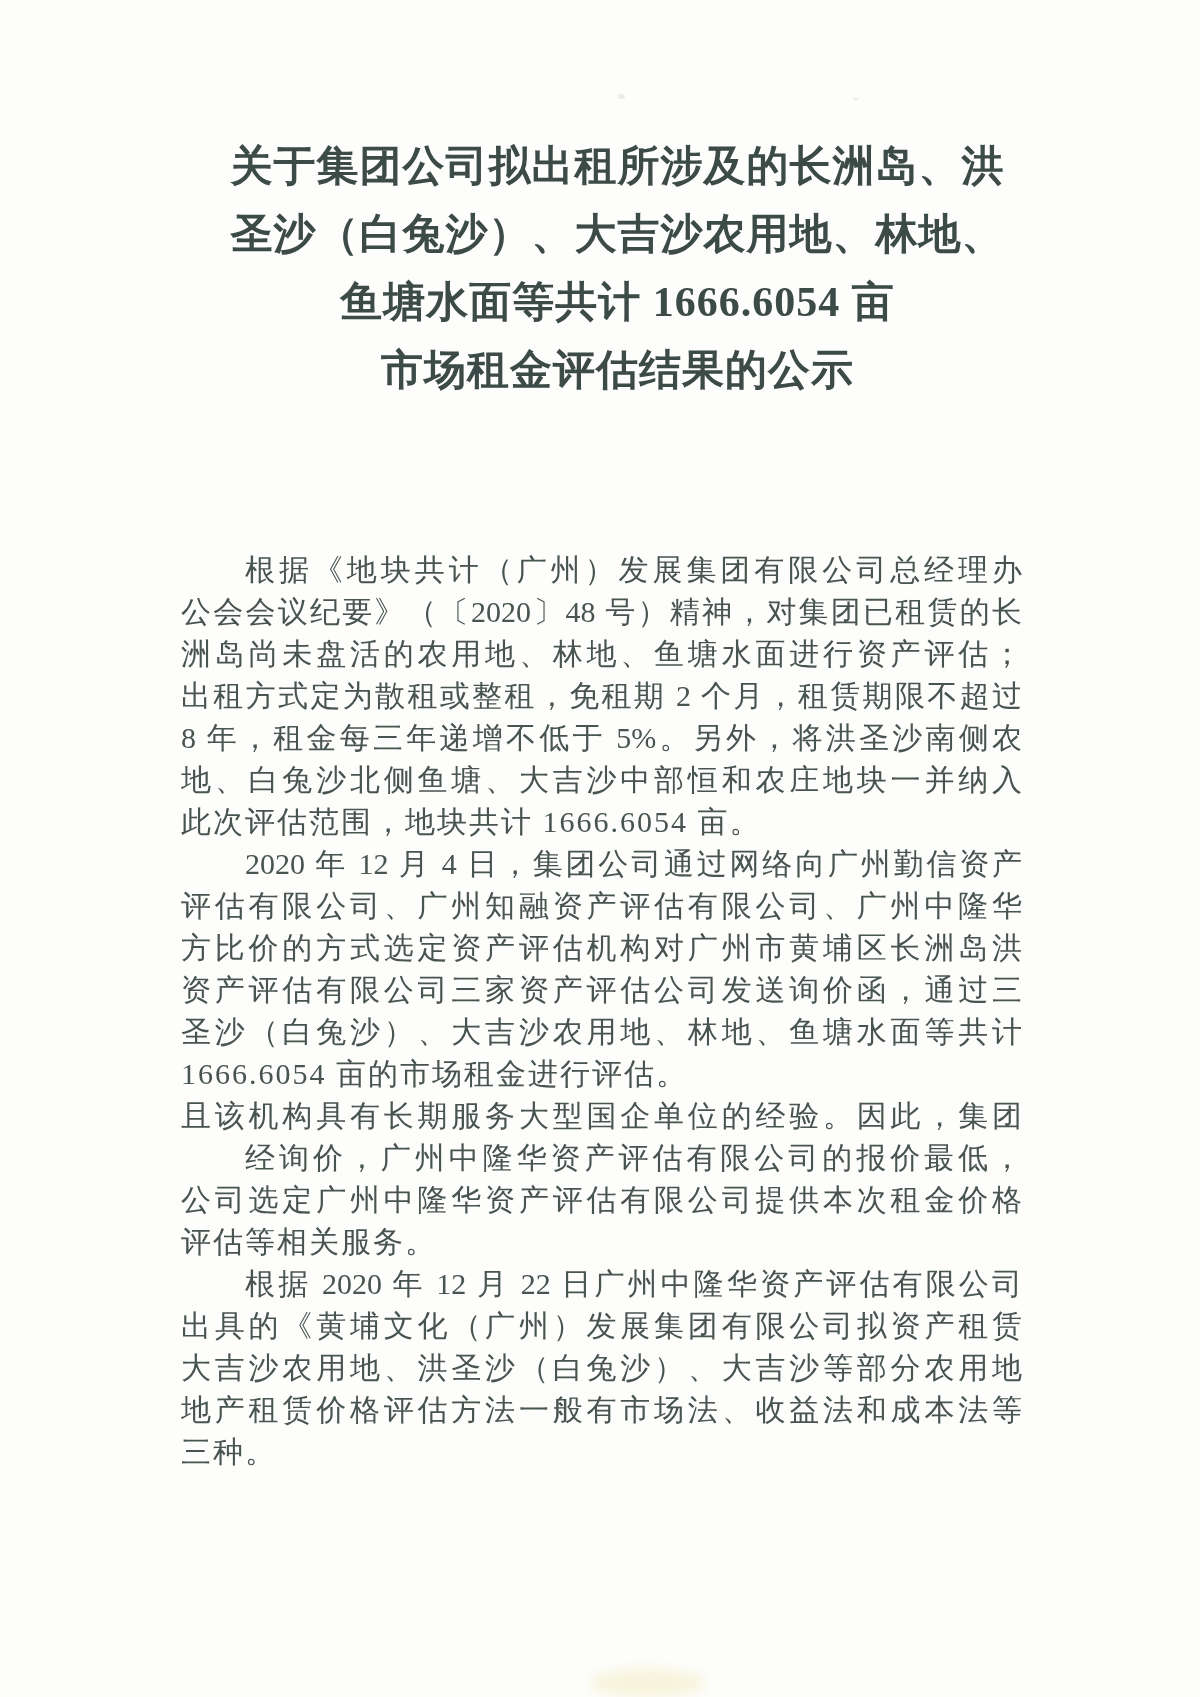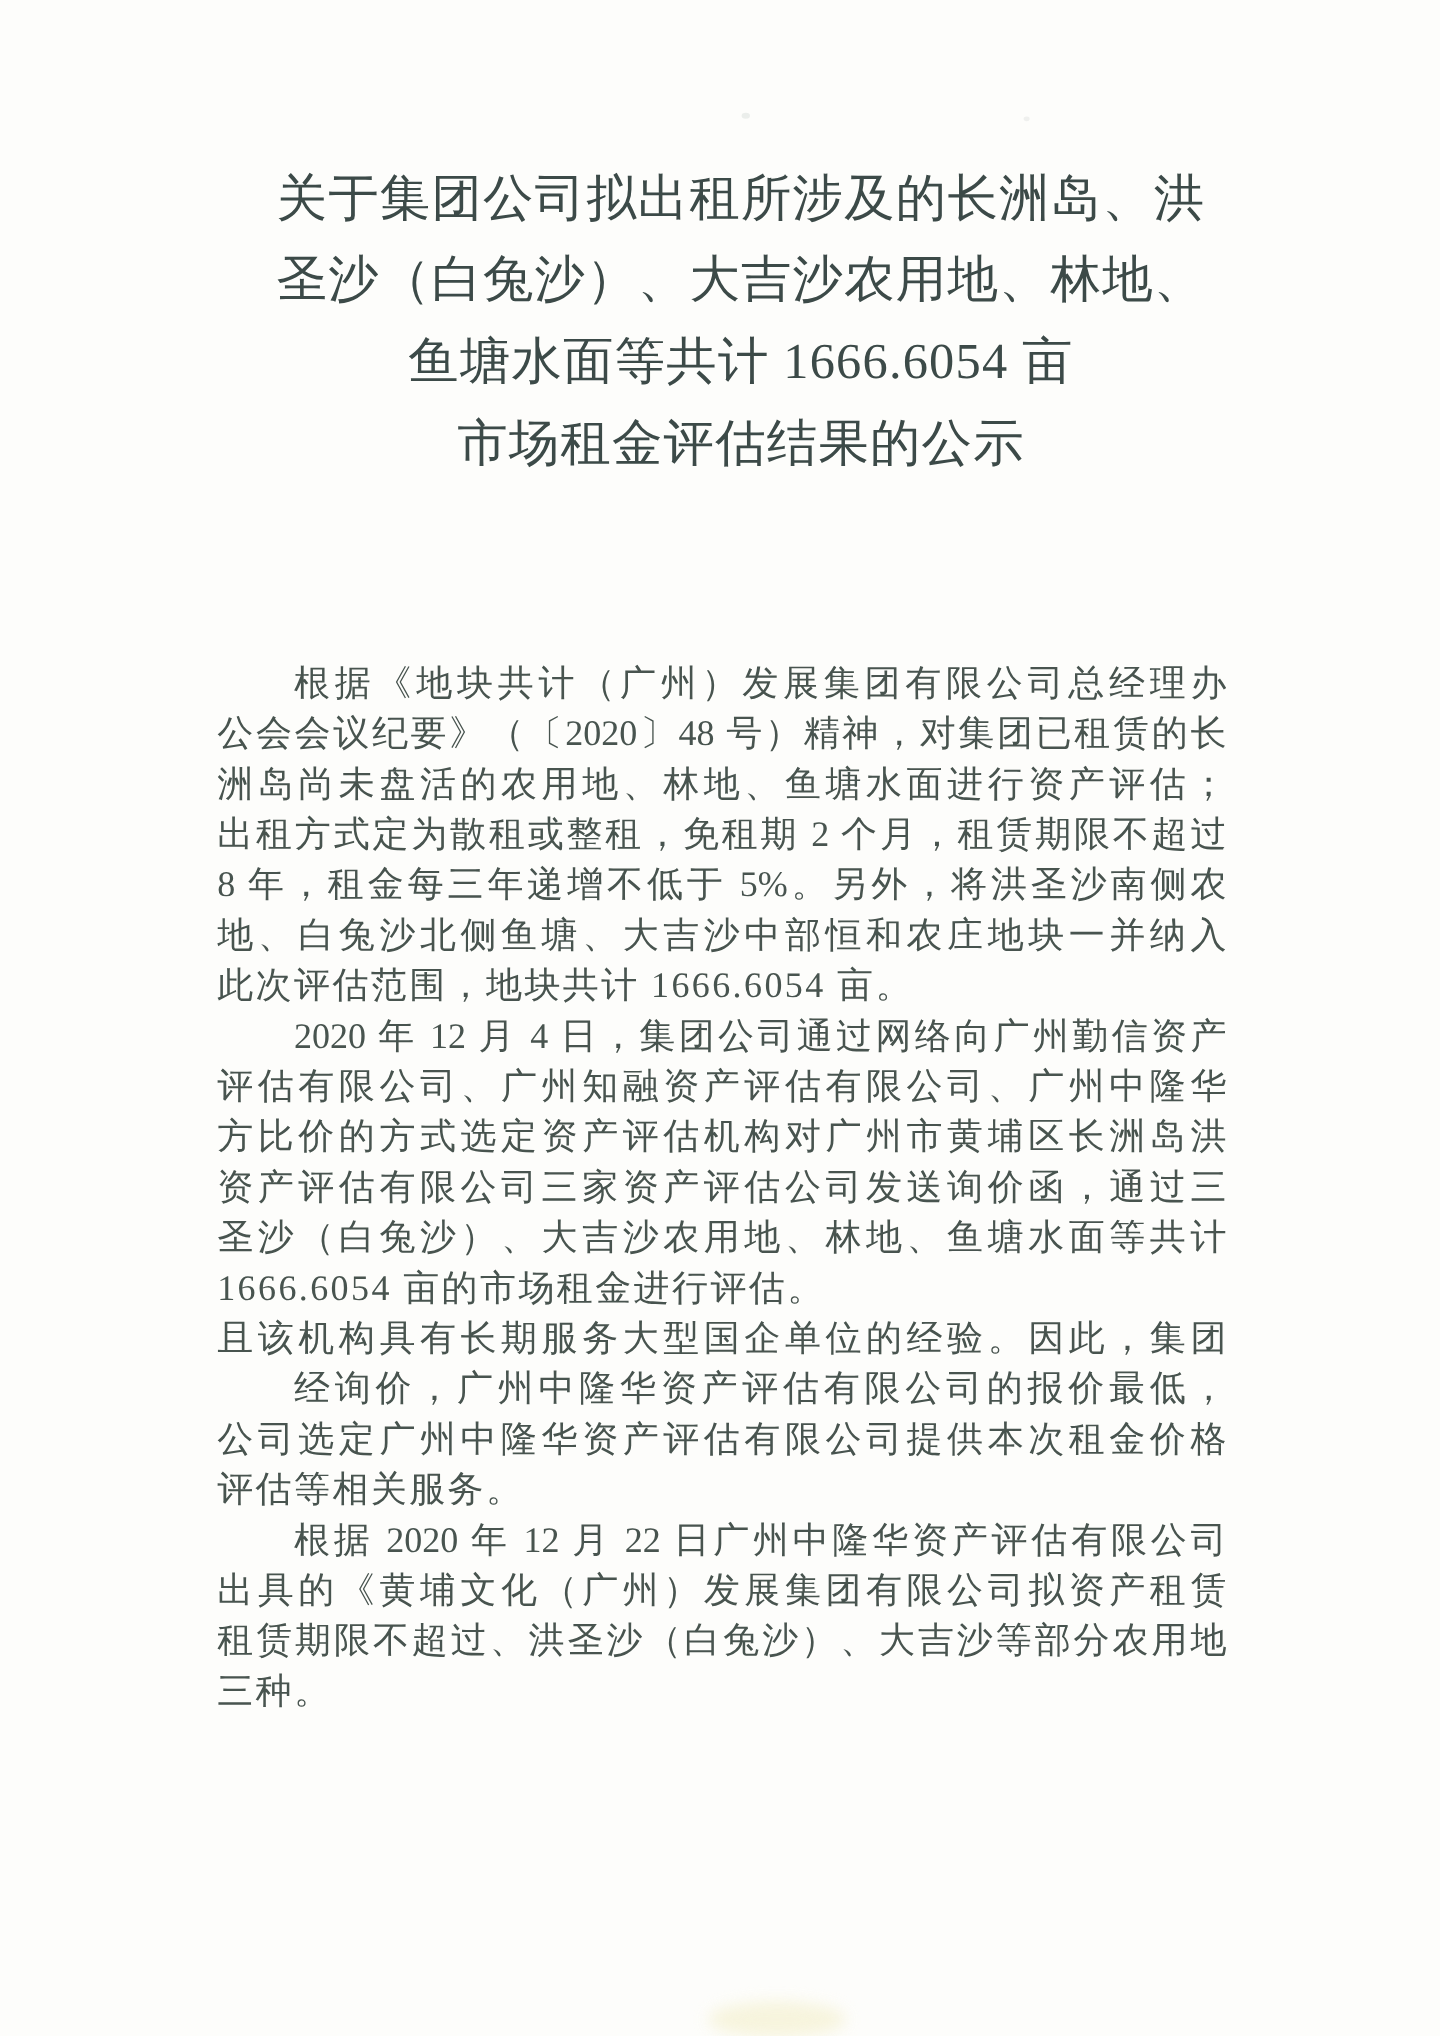--- a/index.html
+++ b/index.html
@@ -20,21 +20,21 @@
   }
   .title-block {
     position: absolute;
     top: 132px;
     left: 0;
     width: 1200px;
     text-align: center;
   }
   .title-line {
     font-size: 42px;
-    font-weight: 400;
+    font-weight: 700;
     line-height: 68px;
     letter-spacing: 1px;
     white-space: nowrap;
     padding-left: 35px;
   }
   .body-block {
     position: absolute;
     top: 549px;
     left: 181px;
     width: 841px;
@@ -105,20 +105,21 @@
       </div>
       <div class="paragraph">
         <div class="text-line full">且该机构具有长期服务大型国企单位的经验。因此，集团</div>
         <div class="text-line full indent">经询价，广州中隆华资产评估有限公司的报价最低，</div>
         <div class="text-line full">公司选定广州中隆华资产评估有限公司提供本次租金价格</div>
         <div class="text-line short">评估等相关服务。</div>
       </div>
       <div class="paragraph">
         <div class="text-line full indent">根据 2020 年 12 月 22 日广州中隆华资产评估有限公司</div>
         <div class="text-line full">出具的《黄埔文化（广州）发展集团有限公司拟资产租赁</div>
-        <div class="text-line full">租赁期限不超过、洪圣沙（白兔沙）、大吉沙等部分农用地</div>
+        <div class="text-line full">大吉沙农用地、洪圣沙（白兔沙）、大吉沙等部分农用地</div>
+        <div class="text-line full">地产租赁价格评估方法一般有市场法、收益法和成本法等</div>
         <div class="text-line short">三种。</div>
       </div>
     </div>
   <div class="smudge" id="smudge" style="background: rgb(246, 243, 216);"></div>
   <div class="speck" id="speck-1" style="left: 618px; top: 94px; width: 7px; height: 5px; opacity: 0.55; background: rgb(221, 225, 222);"></div>
   <div class="speck" id="speck-2" style="left: 853px; top: 97px; width: 5px; height: 4px; opacity: 0.45; background: rgb(221, 225, 222);"></div>
 </div>
 
 </body></html>

